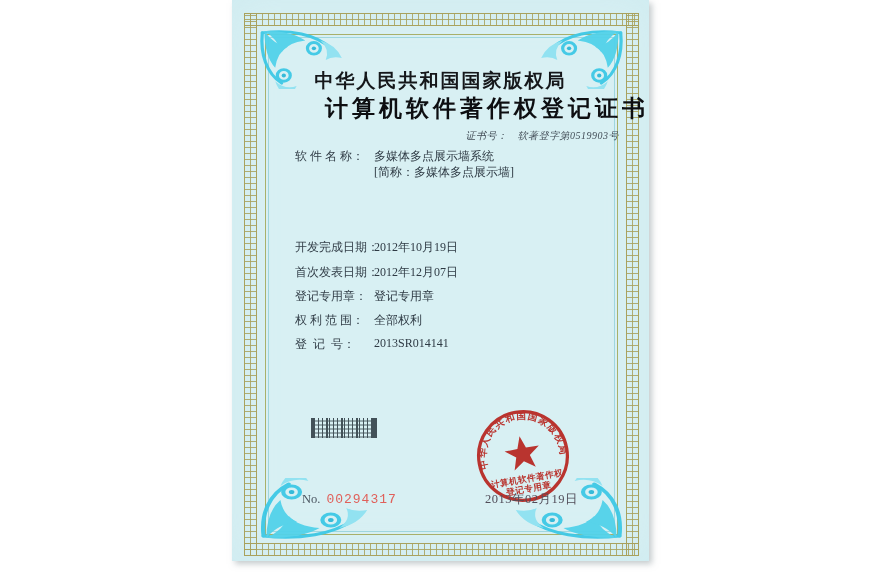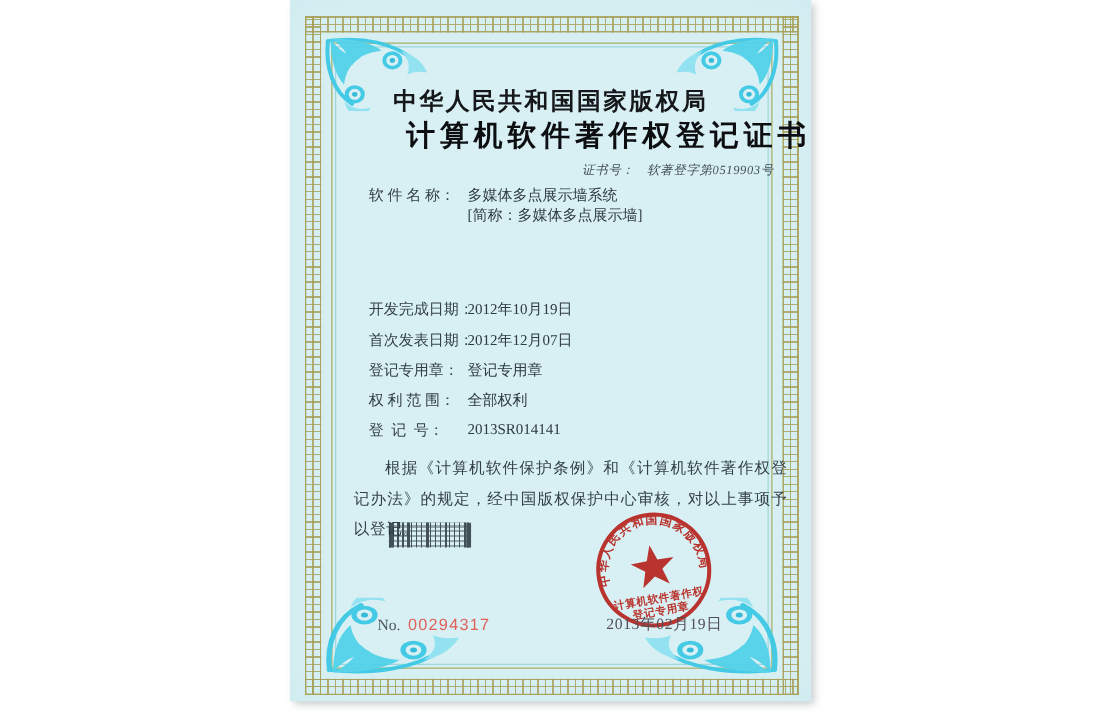--- a/index.html
+++ b/index.html
@@ -64,21 +64,21 @@
   .barcode{
     position:absolute;left:79px;top:418px;width:66px;height:20px;
     background-image:
       repeating-linear-gradient(0deg, rgba(40,54,61,.45) 0 2px, rgba(40,54,61,0) 2px 4px),
       repeating-linear-gradient(90deg, #28363d 0 2px, transparent 2px 3px, #28363d 3px 4px, transparent 4px 7px, #28363d 7px 8px, transparent 8px 11px, #28363d 11px 12px, transparent 12px 15px);
     box-shadow:inset 3px 0 0 #28363d, inset -4px 0 0 #28363d;
     opacity:.85;
   }
   .serial{position:absolute;left:70px;top:492px;font-size:12.5px;color:#4b5661;}
   .serial .num{
-    font-family:Liberation Sans, sans-serif;
+    font-family:Liberation Mono, monospace;
     color:#e0605a;letter-spacing:1px;margin-left:6px;font-size:13px;
   }
   .seal{
     position:absolute;left:243px;top:408px;width:96px;height:96px;
     transform:rotate(-10deg);mix-blend-mode:multiply;opacity:.92;
   }
   .seal svg{width:100%;height:100%;}
   .seal .ring-text{font-size:10px;font-weight:700;letter-spacing:1.2px;fill:#d8261f;}
   .seal .s-line{font-size:9px;font-weight:700;fill:#d8261f;letter-spacing:.5px;}
   .seal-date{
@@ -157,21 +157,20 @@
   </div>
   <div class="row" style="top:312px">
     <span class="lbl">权 利 范 围：</span>
     <span class="val">全部权利</span>
   </div>
   <div class="row" style="top:336px">
     <span class="lbl">登  记  号：</span>
     <span class="val">2013SR014141</span>
   </div>
 
-  <div class="statement">根据《计算机软件保护条例》和《计算机软件著作权登记办法》的规定，经中国版权保护中心审核，对以上事项予以登记。</div>
 
   <div class="barcode"></div>
 
   <div class="serial">
     <span>No.</span><span class="num">00294317</span>
   </div>
 
   <div class="seal">
     <svg viewBox="0 0 100 100">
       <defs>

